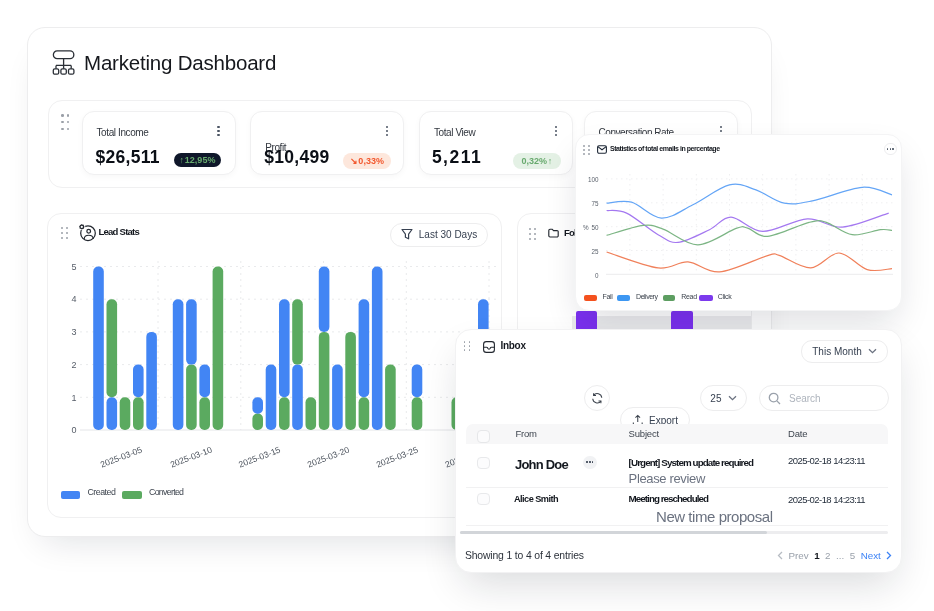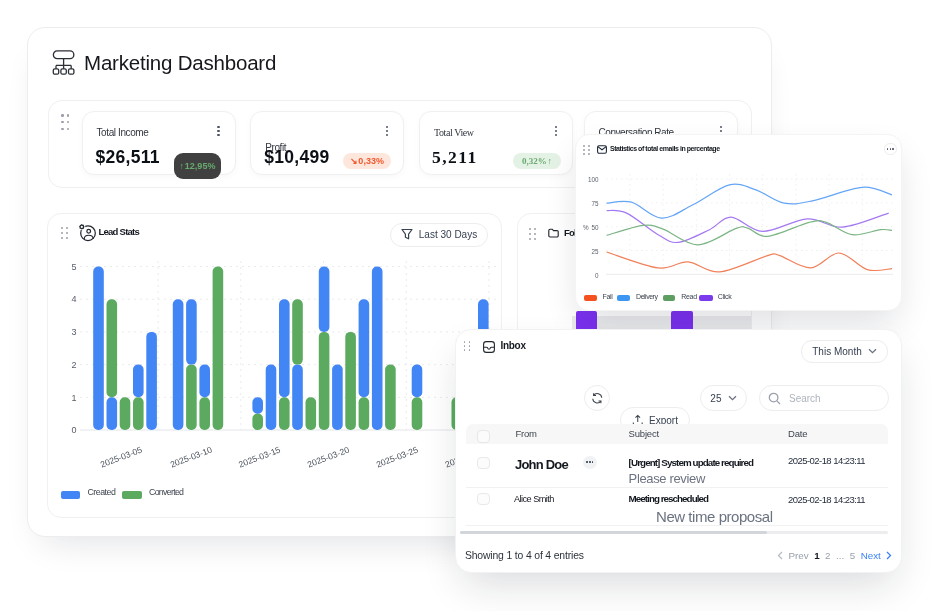--- a/index.html
+++ b/index.html
@@ -41,33 +41,33 @@
   </div>
 
 <div class="abs card" style="left:81.5px; top:111px; width:154px; height:64px; border-radius:12px; box-shadow:0 2px 6px rgba(17,24,39,.03);">
   <div class="abs" style="left:14px; top:15px; font-size:10px; letter-spacing:-0.4px; color:#32373f;">Total Income</div>
   <div class="abs kebab" style="right:15px; top:13.5px;">
       <i></i>
       <i></i>
       <i></i>
     </div>
   <div class="abs" style="left:13px; top:35px; font-size:17.5px; letter-spacing:0.3px; font-weight:700; color:#0b0f16;">$26,511</div>
-  <div class="abs badge" style="left:91.5px; top:41px; width:47px; height:26px; background:#404040; color:#68aa6e; font-size:9px;">↑ 12,95%</div>
+  <div class="abs badge" style="left:91.5px; top:41px; width:47px; height:14px; background:#0f172a; color:#68aa6e; font-size:9px;">↑ 12,95%</div>
 </div>
 <div class="abs card" style="left:250.2px; top:111px; width:154px; height:64px; border-radius:12px; box-shadow:0 2px 6px rgba(17,24,39,.03);">
   <div class="abs" style="left:14px; top:30px; font-size:10px; letter-spacing:-0.4px; color:#32373f;">Profit</div>
   <div class="abs kebab" style="right:15px; top:13.5px;">
       <i></i>
       <i></i>
       <i></i>
     </div>
   <div class="abs" style="left:13px; top:35px; font-size:17.5px; letter-spacing:0.3px; font-weight:700; color:#0b0f16;">$10,499</div>
   <div class="abs badge" style="left:91.8px; top:41px; width:48px; height:15.5px; background:#fde7dc; color:#f2582e; font-size:9px;">↘ 0,33%</div>
 </div>
-<div class="abs card" style="left:418.9px; top:111px; width:154px; height:64px; border-radius:12px; box-shadow:0 2px 6px rgba(17,24,39,.03);font-family:Liberation Serif, serif;">
+<div class="abs card" style="left:418.9px; top:111px; width:154px; height:64px; border-radius:12px; box-shadow:0 2px 6px rgba(17,24,39,.03);">
   <div class="abs" style="left:14px; top:15px; font-size:10px; letter-spacing:-0.4px; color:#32373f;">Total View</div>
   <div class="abs kebab" style="right:15px; top:13.5px;">
       <i></i>
       <i></i>
       <i></i>
     </div>
   <div class="abs" style="left:12px; top:35px; font-size:17.5px; letter-spacing:1.5px; font-weight:700; color:#0b0f16;">5,211</div>
   <div class="abs badge" style="left:93px; top:41px; width:48px; height:15.5px; background:#e4f1e5; color:#68aa6e; font-size:9px;">0,32% ↑</div>
 </div>
 <div class="abs card" style="left:584px; top:111px; width:154px; height:64px; border-radius:12px; box-shadow:0 2px 6px rgba(17,24,39,.03);">
@@ -318,21 +318,21 @@
       <i style="width:1.6px;height:1.6px;border-radius:50%;background:#374151;"></i>
       <i style="width:1.6px;height:1.6px;border-radius:50%;background:#374151;"></i>
     </div>
 </div>
 <div class="abs" style="left:628.6px; top:456.5px; font-size:9.8px; letter-spacing:-0.9px; font-weight:700; color:#14181f;">[Urgent] System update required</div>
 <div class="abs" style="left:628.6px; top:470.5px; font-size:13px; letter-spacing:-0.35px; color:#6b7280;">Please review</div>
 <div class="abs" style="left:788px; top:455px; font-size:9.5px; letter-spacing:-0.55px; color:#1f2937;">2025-02-18 14:23:11</div>
 <div class="abs" style="left:466px; top:487.4px; width:422px; height:1px; background:#f1f1f2;"></div>
 
 <div class="abs" style="left:477px; top:492.5px; width:12.5px; height:12.5px; border:1px solid #e8e9eb; background:#fcfcfd; border-radius:4px;"></div>
-<div class="abs" style="left:514px; top:493.5px; font-size:9.2px; letter-spacing:-0.55px; font-weight:400; color:#14181f;">Alice Smith</div>
+<div class="abs" style="left:514px; top:493.5px; font-size:9.2px; letter-spacing:-0.55px; font-weight:700; color:#14181f;">Alice Smith</div>
 <div class="abs" style="left:628.6px; top:493px; font-size:9.8px; letter-spacing:-0.95px; font-weight:700; color:#14181f;">Meeting rescheduled</div>
 <div class="abs" style="left:656px; top:508px; font-size:15px; letter-spacing:-0.45px; color:#6b7280;">New time proposal</div>
 <div class="abs" style="left:788px; top:493.5px; font-size:9.5px; letter-spacing:-0.55px; color:#1f2937;">2025-02-18 14:23:11</div>
 <div class="abs" style="left:466px; top:524.5px; width:422px; height:1px; background:#f1f1f2;"></div>
 
 <div class="abs" style="left:460px; top:530.5px; width:428px; height:3.6px; background:#ededef; border-radius:2px;"></div>
 <div class="abs" style="left:460px; top:530.5px; width:307px; height:3.6px; background:#d2d5d9; border-radius:2px;"></div>
 
 <div class="abs" style="left:464.9px; top:549.5px; font-size:10.4px; letter-spacing:-0.15px; color:#2c323b;">Showing 1 to 4 of 4 entries</div>
 <div class="abs" style="left:777px; top:549.5px; display:flex; align-items:center; gap:5.5px; font-size:9.8px; color:#9aa1ab;">

